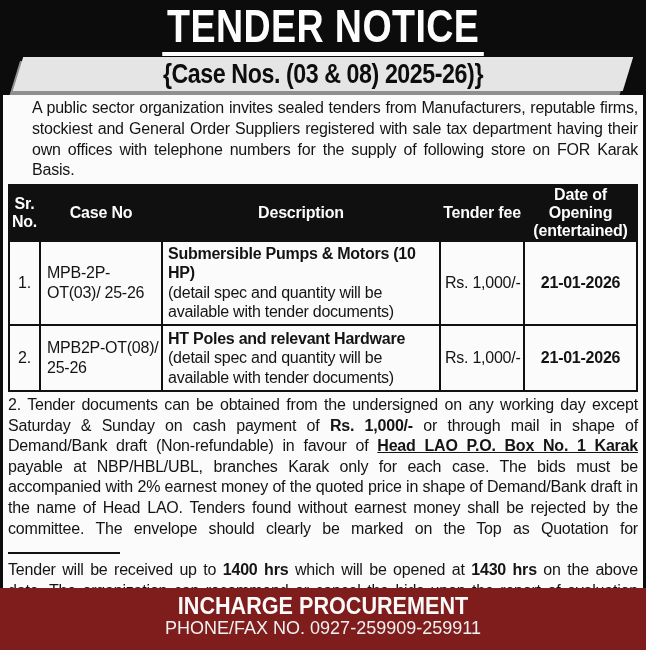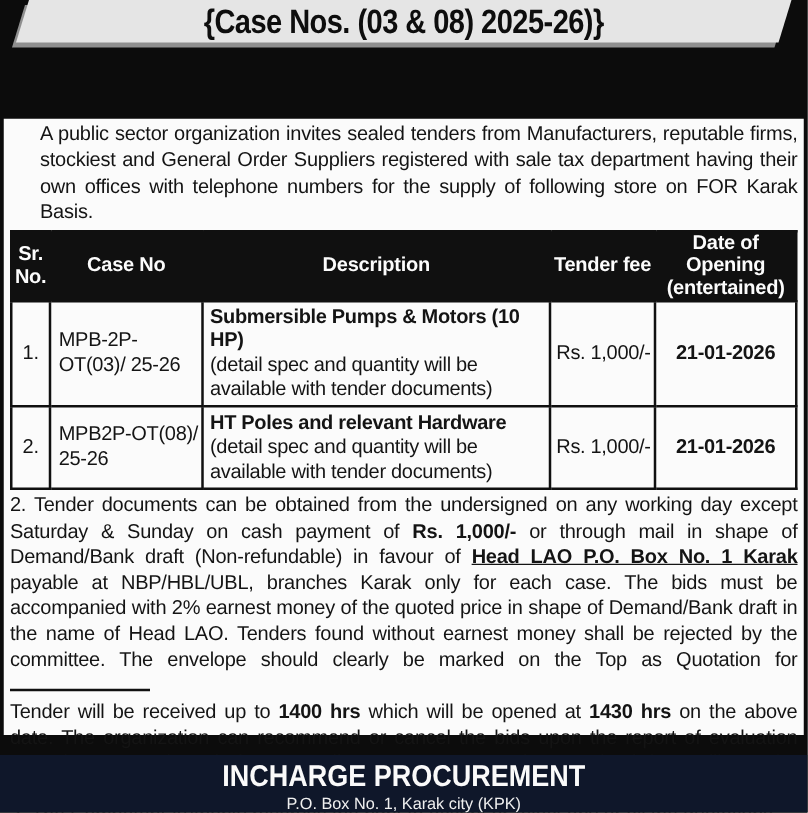--- a/index.html
+++ b/index.html
@@ -57,32 +57,35 @@
 
   
   .clauses { margin-top:3px; font-size:16px; line-height:1.29; text-align:justify; letter-spacing:-0.2px; }
   .clauses p + p { margin-top:1px; }
   .b { font-weight:bold; }
   .u { text-decoration:underline; }
   .blank-line { display:inline-block; width:112px; height:3px; border-bottom:2px solid #111; vertical-align:baseline; }
 
   
   .footer {
-    position:absolute; left:0; right:0; bottom:0; height:46px;
-    background:#0f172a; color:#fafafa; text-align:center; padding-top:5px;
+    position:absolute; left:0; right:0; bottom:0; height:62px;
+    background:#7f1d1d; color:#fafafa; text-align:center; padding-top:5px;
   }
   .footer-title { font-size:24px; font-weight:bold; line-height:1.05; transform:scaleX(0.9); }
   .footer-address { font-size:13px; margin-top:1px; color:#f0f0f0; }
   .footer-phone { font-size:18px; margin-top:0; color:#f0f0f0; }
 </style>
 </head>
 <body>
 
 <div class="page">
 
+  <div class="title-zone">
+    <span class="title-text">TENDER NOTICE</span>
+  </div>
 
   <div class="band-zone">
     <div class="band">
       <span class="band-text">{Case Nos. (03 &amp; 08) 2025-26)}</span>
     </div>
   </div>
 
   <div class="content">
 
     <p class="intro">A public sector organization invites sealed tenders from Manufacturers, reputable firms, stockiest and General Order Suppliers registered with sale tax department having their own offices with telephone numbers for the supply of following store on FOR Karak Basis.</p>
@@ -134,17 +137,16 @@
     <div class="clauses">
       <p><span>2. Tender documents can be obtained from the undersigned on any working day except Saturday &amp; Sunday on cash payment of </span><span class="b">Rs. 1,000/-</span><span> or through mail in shape of Demand/Bank draft (Non-refundable) in favour of </span><span class="b u">Head LAO P.O. Box No. 1 Karak</span><span> payable at NBP/HBL/UBL, branches Karak only for each case. The bids must be accompanied with 2% earnest money of the quoted price in shape of Demand/Bank draft in the name of Head LAO. Tenders found without earnest money shall be rejected by the committee. The envelope should clearly be marked on the Top as Quotation for</span><span class="blank-line"></span><br><span>Tender will be received up to </span><span class="b">1400 hrs</span><span> which will be opened at </span><span class="b">1430 hrs</span><span> on the above date. The organization can recommend or cancel the bids upon the report of evaluation committee, ten days before awarding contract. Quotation received late will not be entertained.</span></p>
       <p>3. The Competent Authority reserves the right to accept or reject any or all the quotations.</p>
       <p>4. Other terms &amp; conditions governing the tender/supply of store would be available in the tender documents.</p>
     </div>
 
   </div>
 
   <div class="footer">
     <div class="footer-title">INCHARGE PROCUREMENT</div>
-    <div class="footer-address">P.O. Box No. 1, Karak city (KPK)</div>
     <div class="footer-phone">PHONE/FAX NO. 0927-259909-259911</div>
   </div>
 
 </div>
 
 </body></html>

